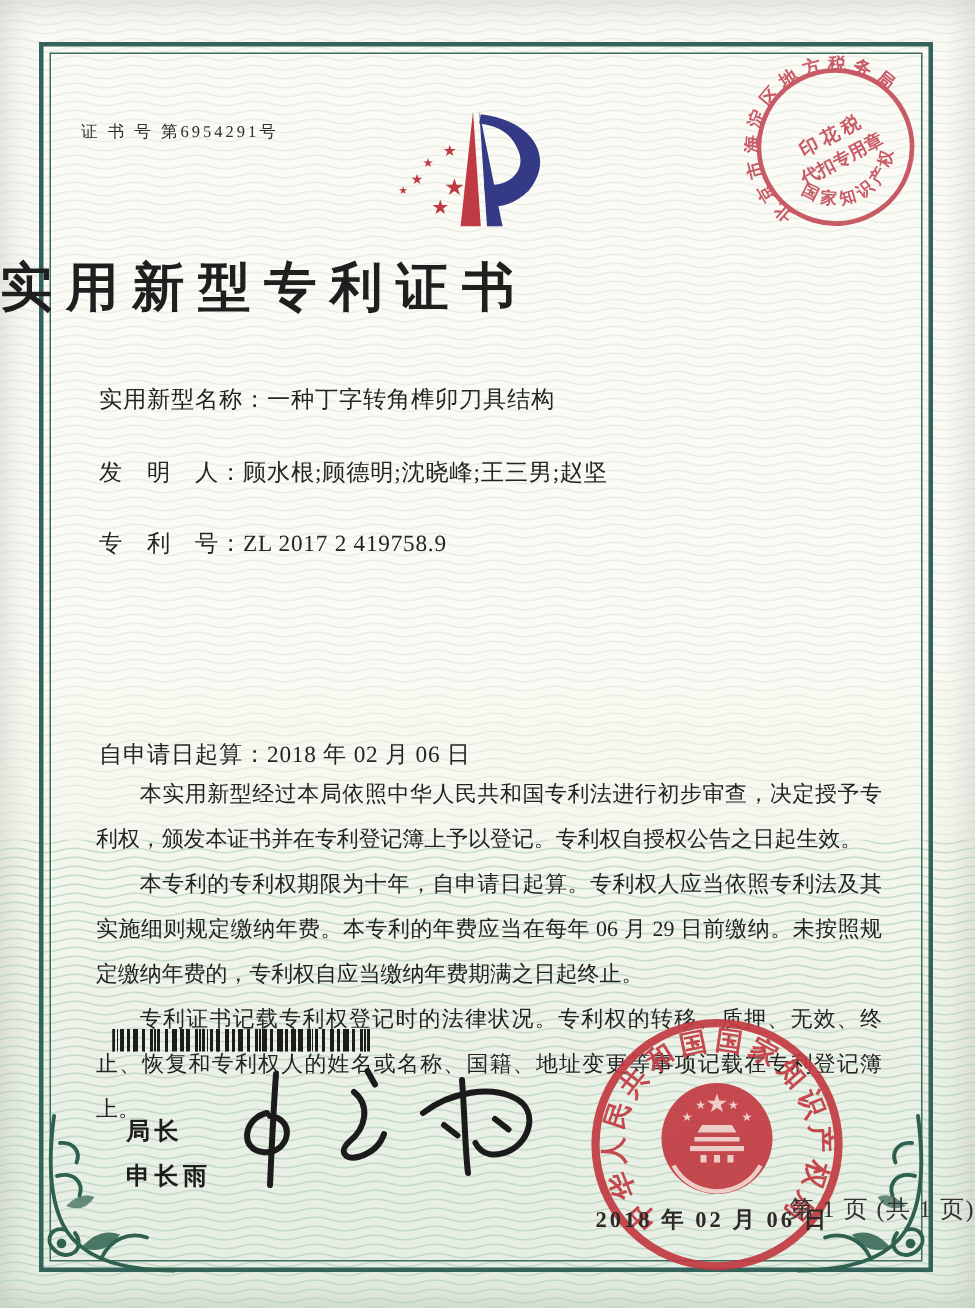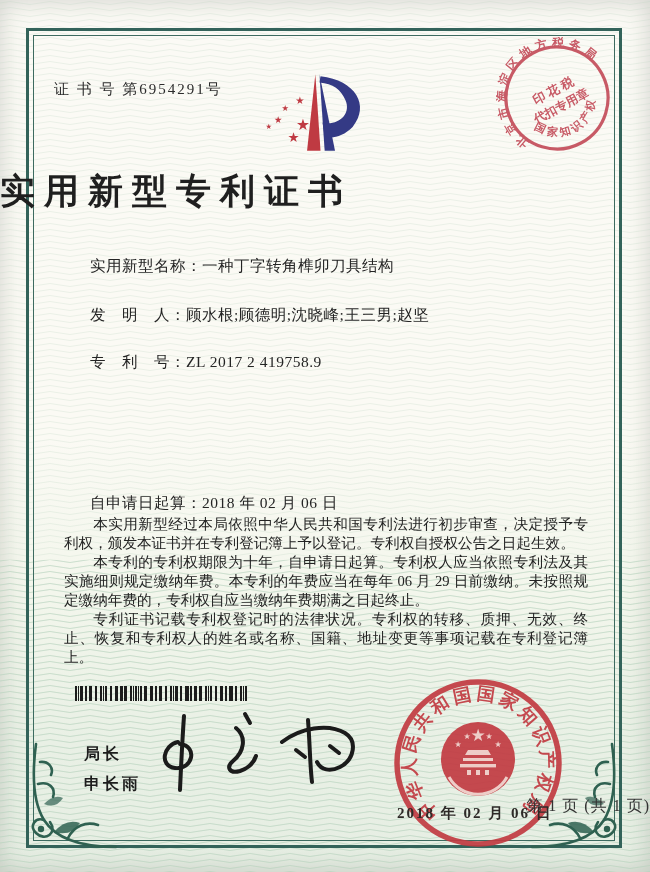--- a/index.html
+++ b/index.html
@@ -18,35 +18,35 @@
   .frame-outer{
     position:absolute;left:26px;top:28px;right:28px;bottom:24px;
     border:3px solid #33635a;
   }
   .frame-inner{
     position:absolute;left:33px;top:35px;right:35px;bottom:31px;
     border:1px solid #3d6b60;
   }
   .cert-no{
     position:absolute;left:54px;top:80px;
-    font-size:15px;color:#2c2c2c;letter-spacing:2px;
+    font-size:11px;color:#2c2c2c;letter-spacing:2px;
   }
   .logo{position:absolute;left:260px;top:70px;}
   .title{
     position:absolute;left:0;right:0;top:168px;text-align:left;
     font-size:35px;font-weight:700;color:#1f1f1f;letter-spacing:9px;
   }
   .field-row{
     position:absolute;left:66px;width:520px;
     font-size:15.5px;color:#242424;letter-spacing:.5px;white-space:nowrap;
   }
-  .field-row .lbl{color:#242424;margin-left:24px;}
+  .field-row .lbl{color:#242424;}
   .paras{
     position:absolute;left:64px;top:515px;width:524px;
-    font-size:14.6px;line-height:19px;color:#232323;
+    font-size:14.6px;line-height:30px;color:#232323;
     text-align:justify;
   }
   .paras p{margin:0;text-indent:2em;}
   .barcode{
     position:absolute;left:75px;top:686px;width:172px;height:15px;
     background-image:
       repeating-linear-gradient(90deg,#1c1c1c 0 2px,transparent 2px 5px),
       repeating-linear-gradient(90deg,#1c1c1c 0 1px,transparent 1px 7px),
       repeating-linear-gradient(90deg,transparent 0 3px,#1c1c1c 3px 4px,transparent 4px 11px);
   }

